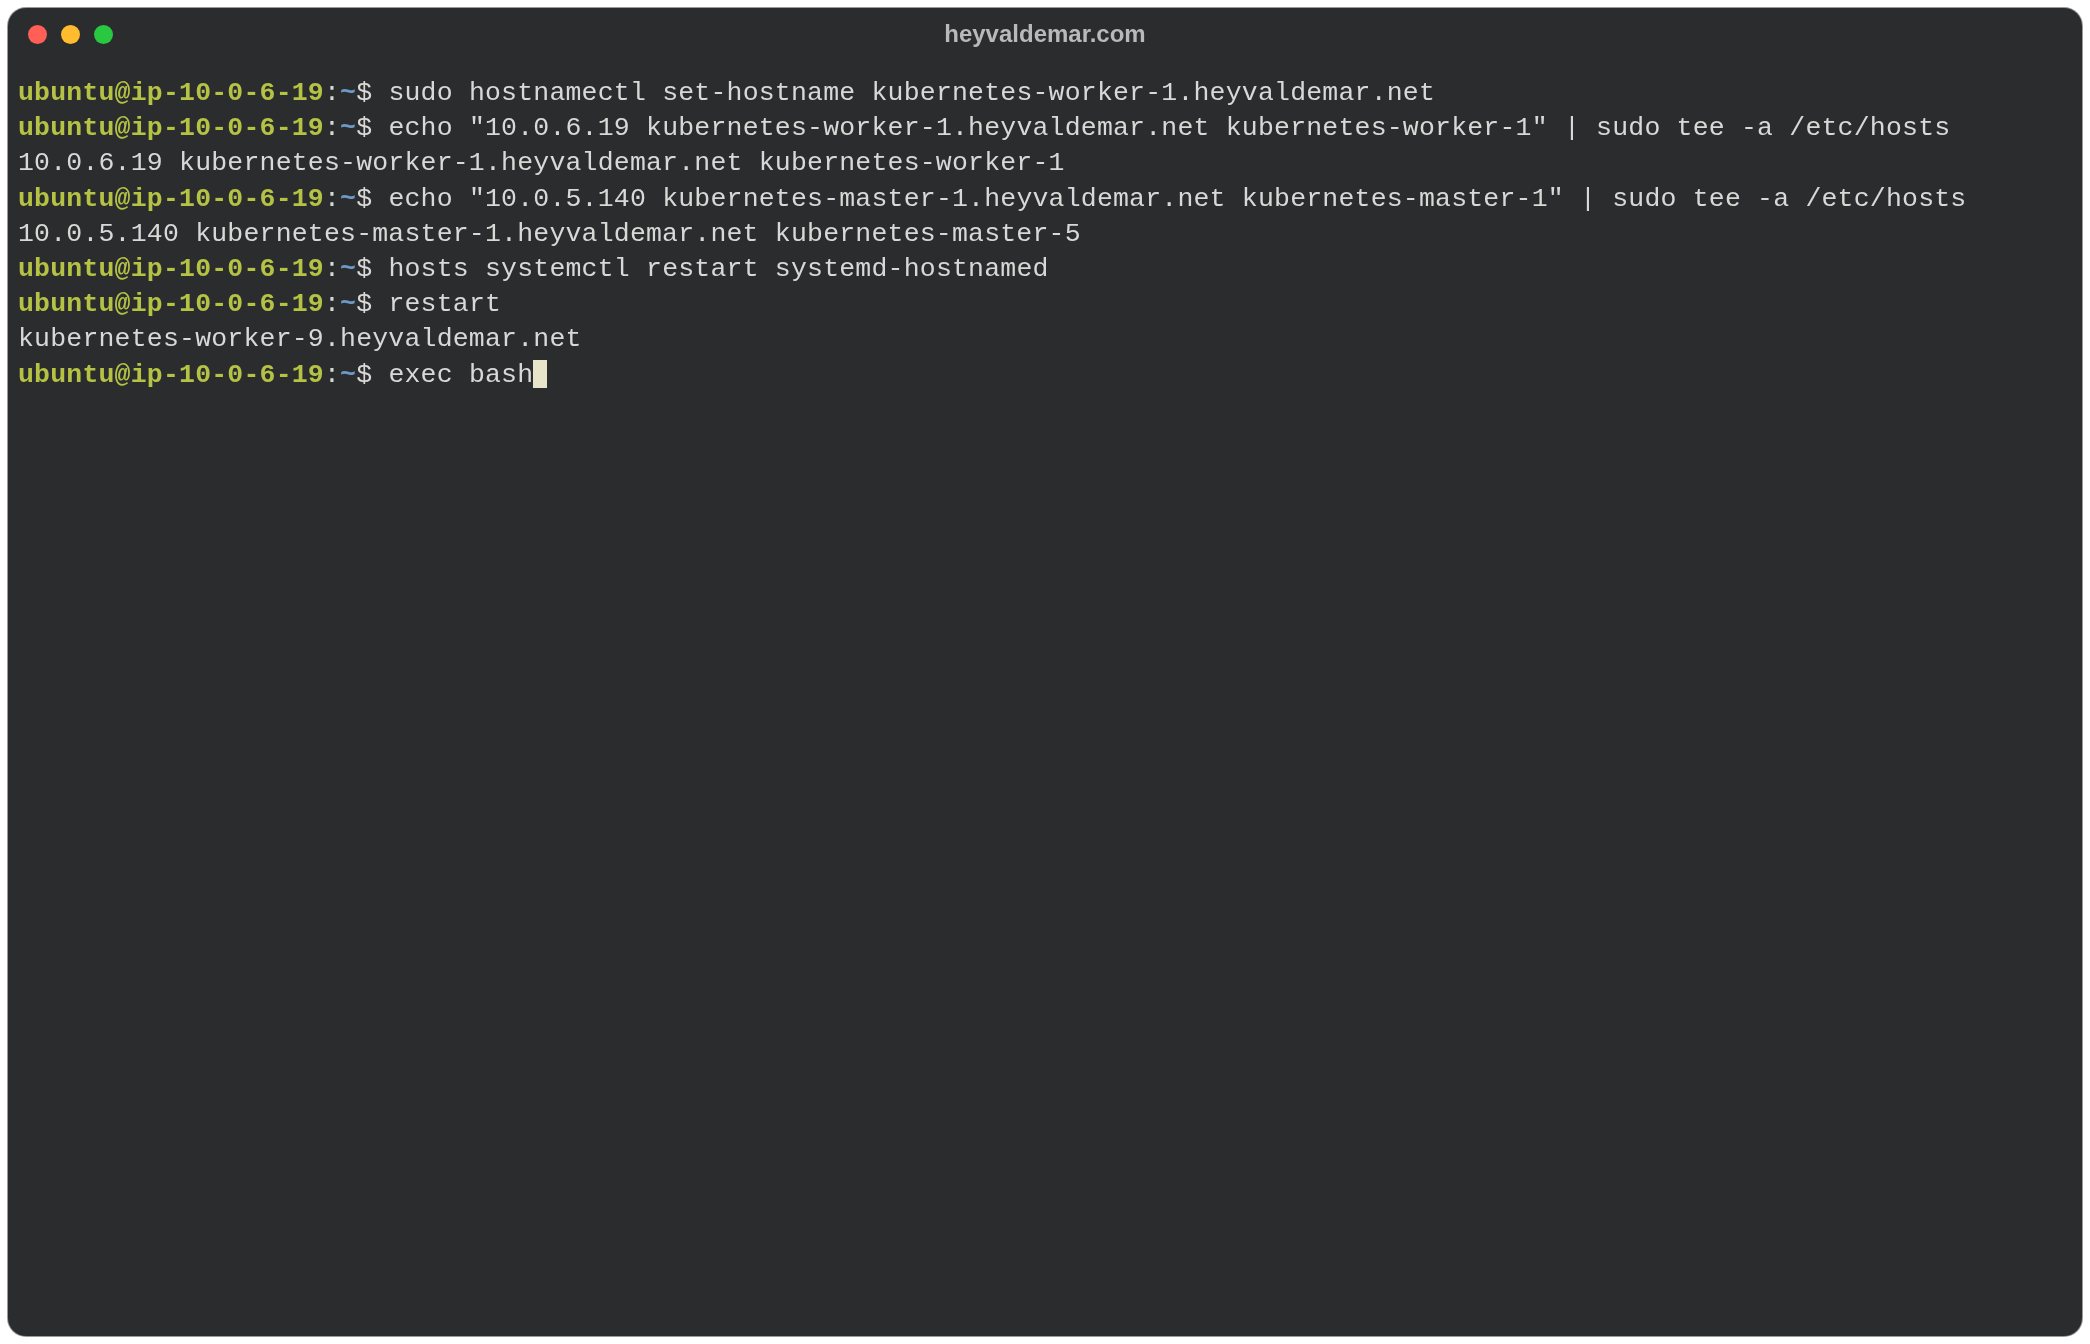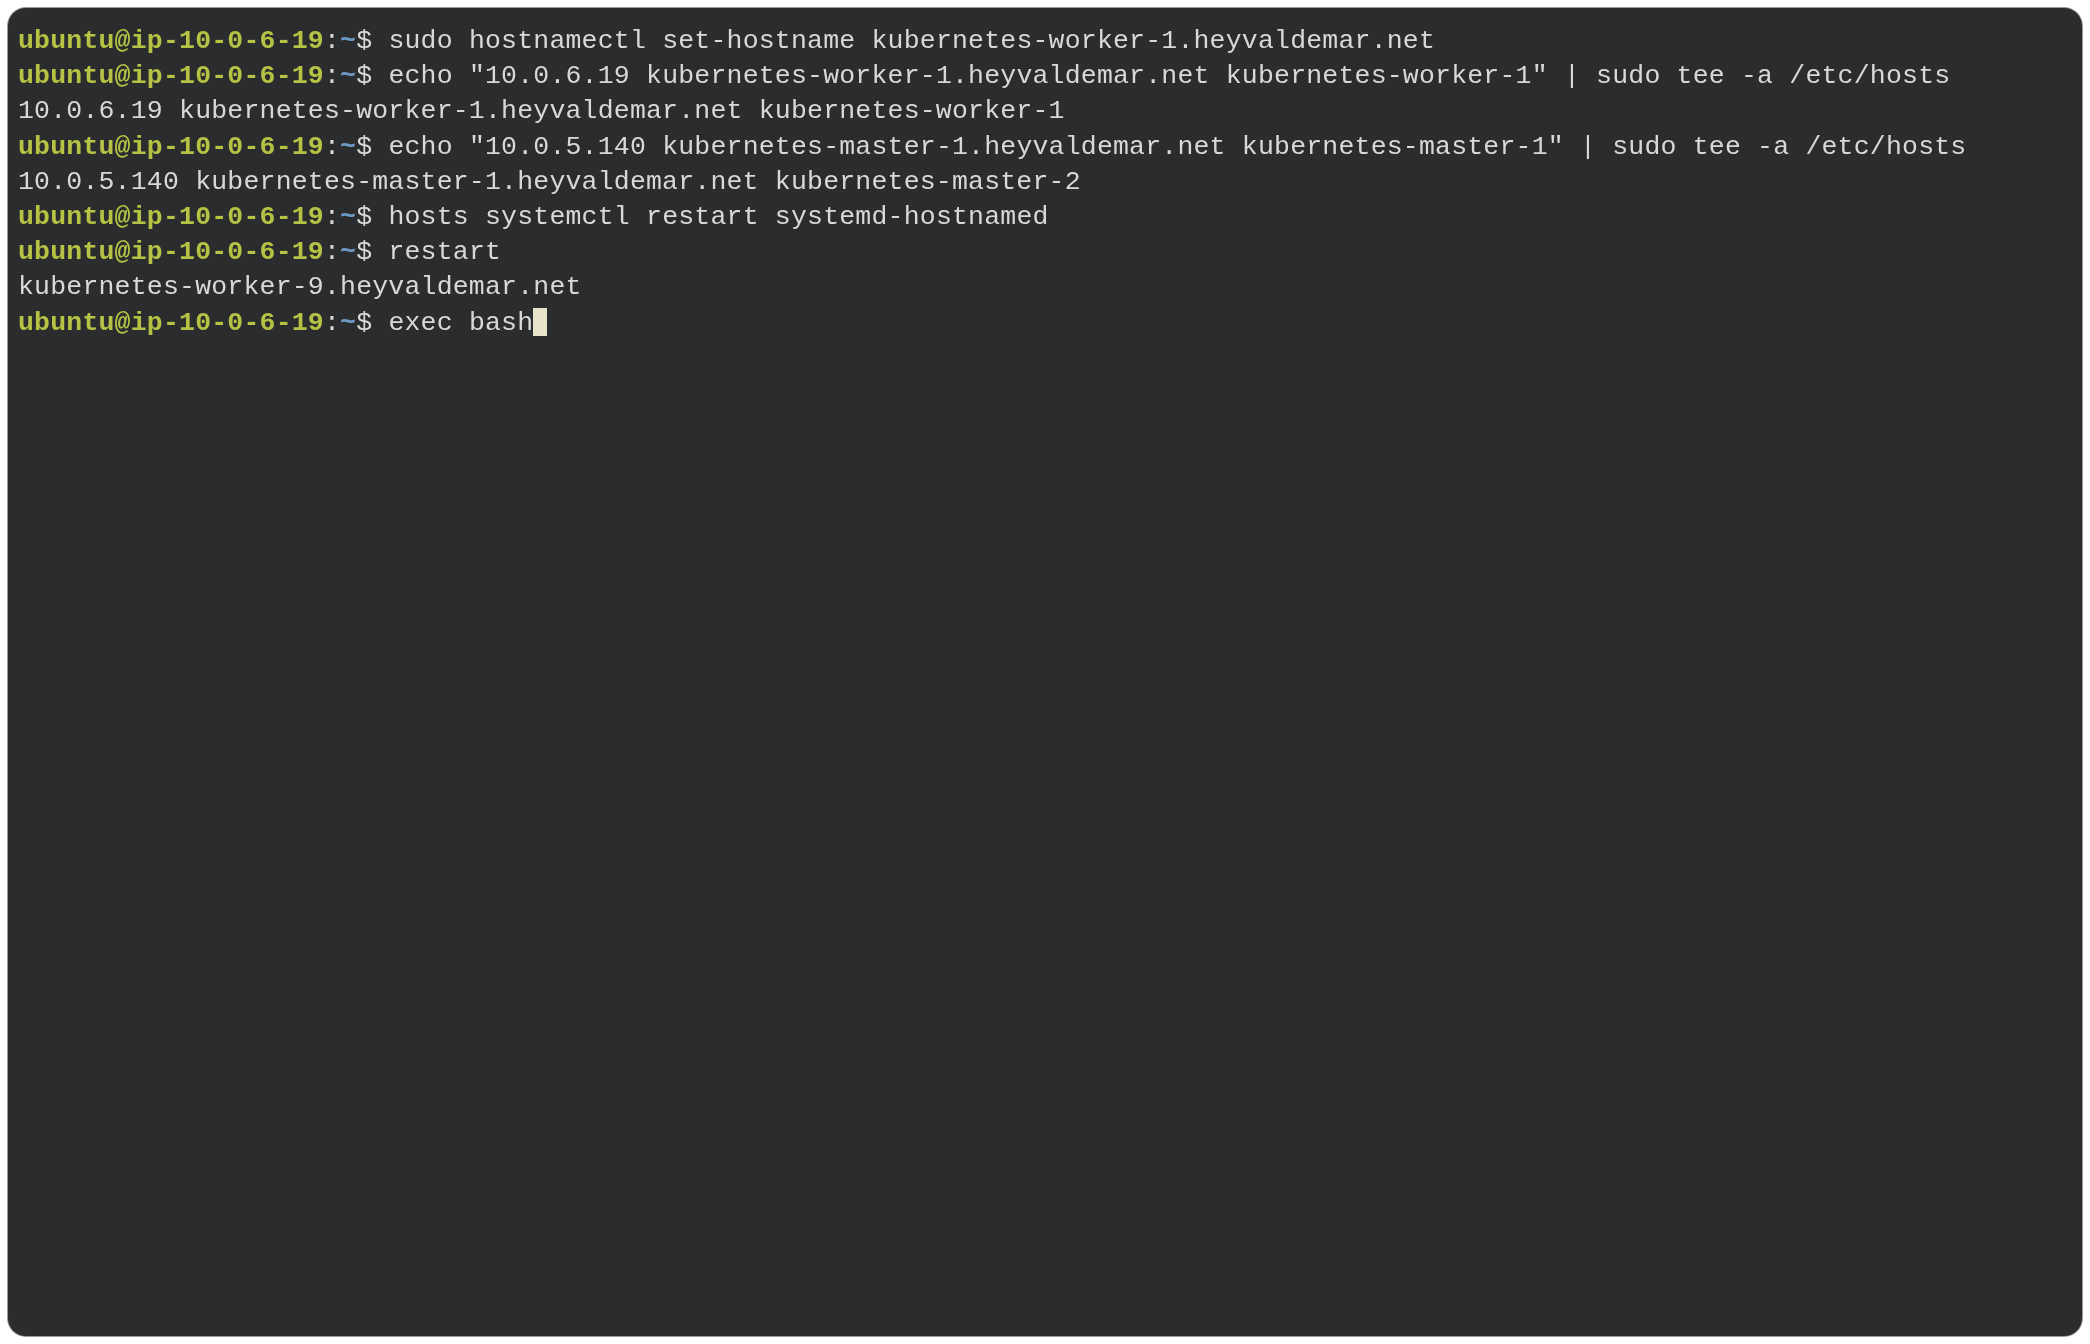--- a/index.html
+++ b/index.html
@@ -71,23 +71,31 @@
     height: 28px;
     background: #e8e4c9;
     vertical-align: text-bottom;
     margin-bottom: 2px;
   }
 </style>
 </head>
 <body>
 
 <div class="window">
+  <div class="titlebar">
+    <div class="traffic-lights">
+      <div class="tl red"></div>
+      <div class="tl yellow"></div>
+      <div class="tl green"></div>
+    </div>
+    <div class="title">heyvaldemar.com</div>
+  </div>
   <div class="term" id="term"><span class="prompt-user">ubuntu@ip-10-0-6-19</span><span class="prompt-sep">:</span><span class="prompt-path">~</span><span class="prompt-sep">$ </span><span class="cmd-text">sudo hostnamectl set-hostname kubernetes-worker-1.heyvaldemar.net</span>
 <span class="prompt-user">ubuntu@ip-10-0-6-19</span><span class="prompt-sep">:</span><span class="prompt-path">~</span><span class="prompt-sep">$ </span><span class="cmd-text">echo "10.0.6.19 kubernetes-worker-1.heyvaldemar.net kubernetes-worker-1" | sudo tee -a /etc/hosts</span>
 <span class="out-text">10.0.6.19 kubernetes-worker-1.heyvaldemar.net kubernetes-worker-1</span>
 <span class="prompt-user">ubuntu@ip-10-0-6-19</span><span class="prompt-sep">:</span><span class="prompt-path">~</span><span class="prompt-sep">$ </span><span class="cmd-text">echo "10.0.5.140 kubernetes-master-1.heyvaldemar.net kubernetes-master-1" | sudo tee -a /etc/hosts</span>
-<span class="out-text">10.0.5.140 kubernetes-master-1.heyvaldemar.net kubernetes-master-2</span>
+<span class="out-text">10.0.5.140 kubernetes-master-1.heyvaldemar.net kubernetes-master-5</span>
 <span class="prompt-user">ubuntu@ip-10-0-6-19</span><span class="prompt-sep">:</span><span class="prompt-path">~</span><span class="prompt-sep">$ </span><span class="cmd-text">hosts systemctl restart systemd-hostnamed</span>
 <span class="prompt-user">ubuntu@ip-10-0-6-19</span><span class="prompt-sep">:</span><span class="prompt-path">~</span><span class="prompt-sep">$ </span><span class="cmd-text">restart</span>
 <span class="out-text">kubernetes-worker-9.heyvaldemar.net</span>
 <span class="prompt-user">ubuntu@ip-10-0-6-19</span><span class="prompt-sep">:</span><span class="prompt-path">~</span><span class="prompt-sep">$ </span><span class="cmd-text">exec bash</span><span class="cursor"></span>
 </div>
 </div>
 
 </body></html>

